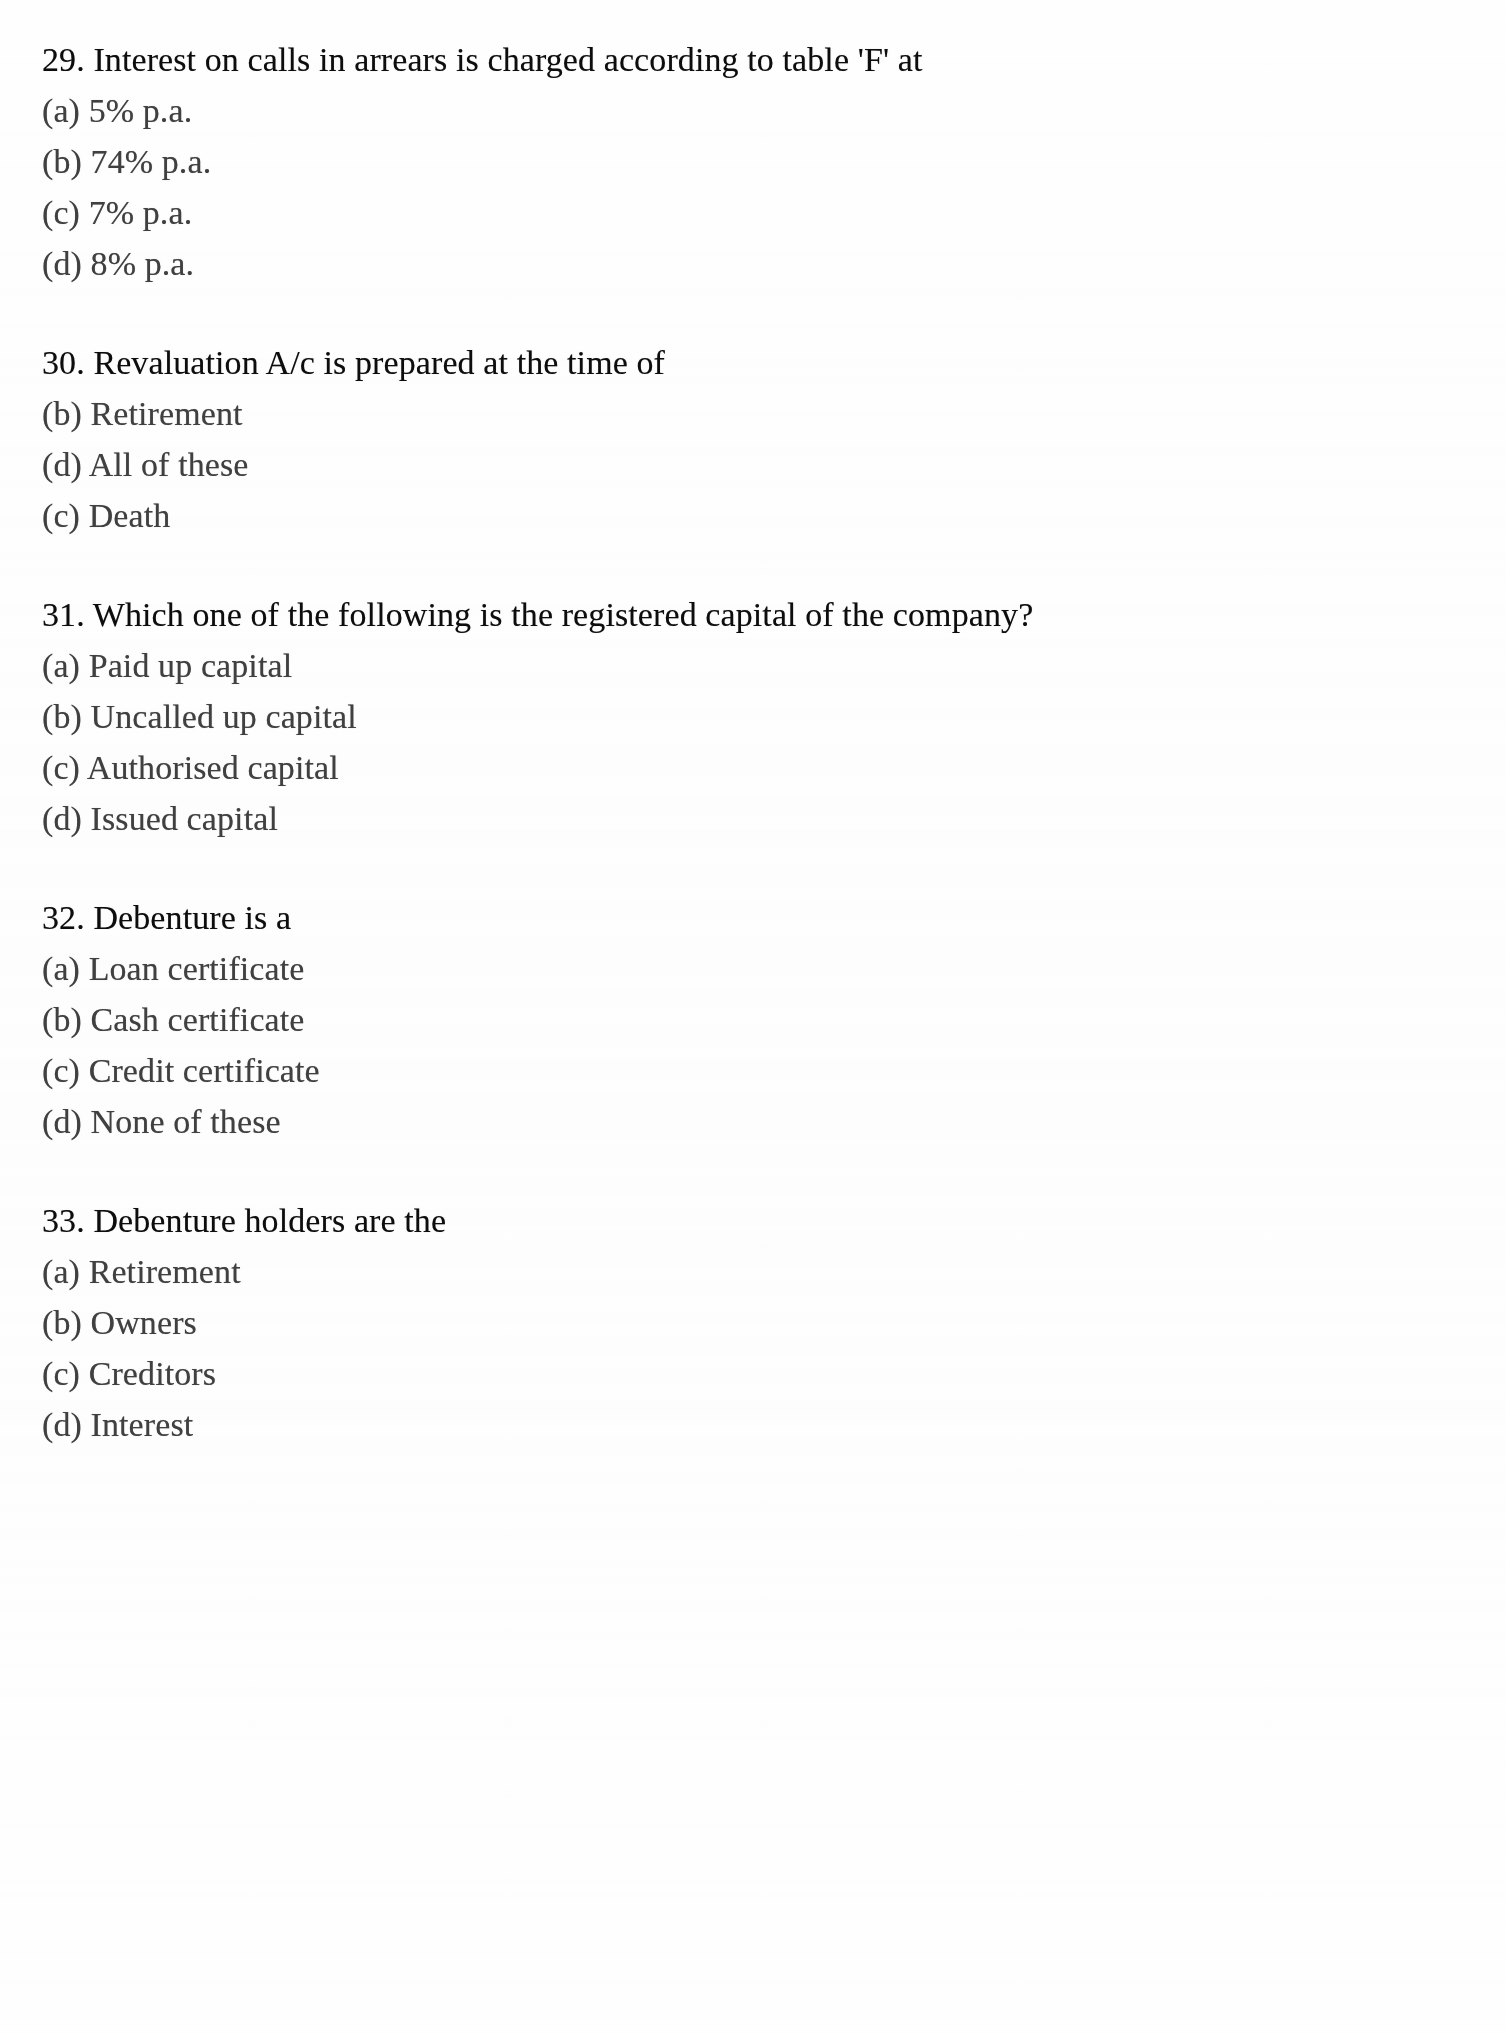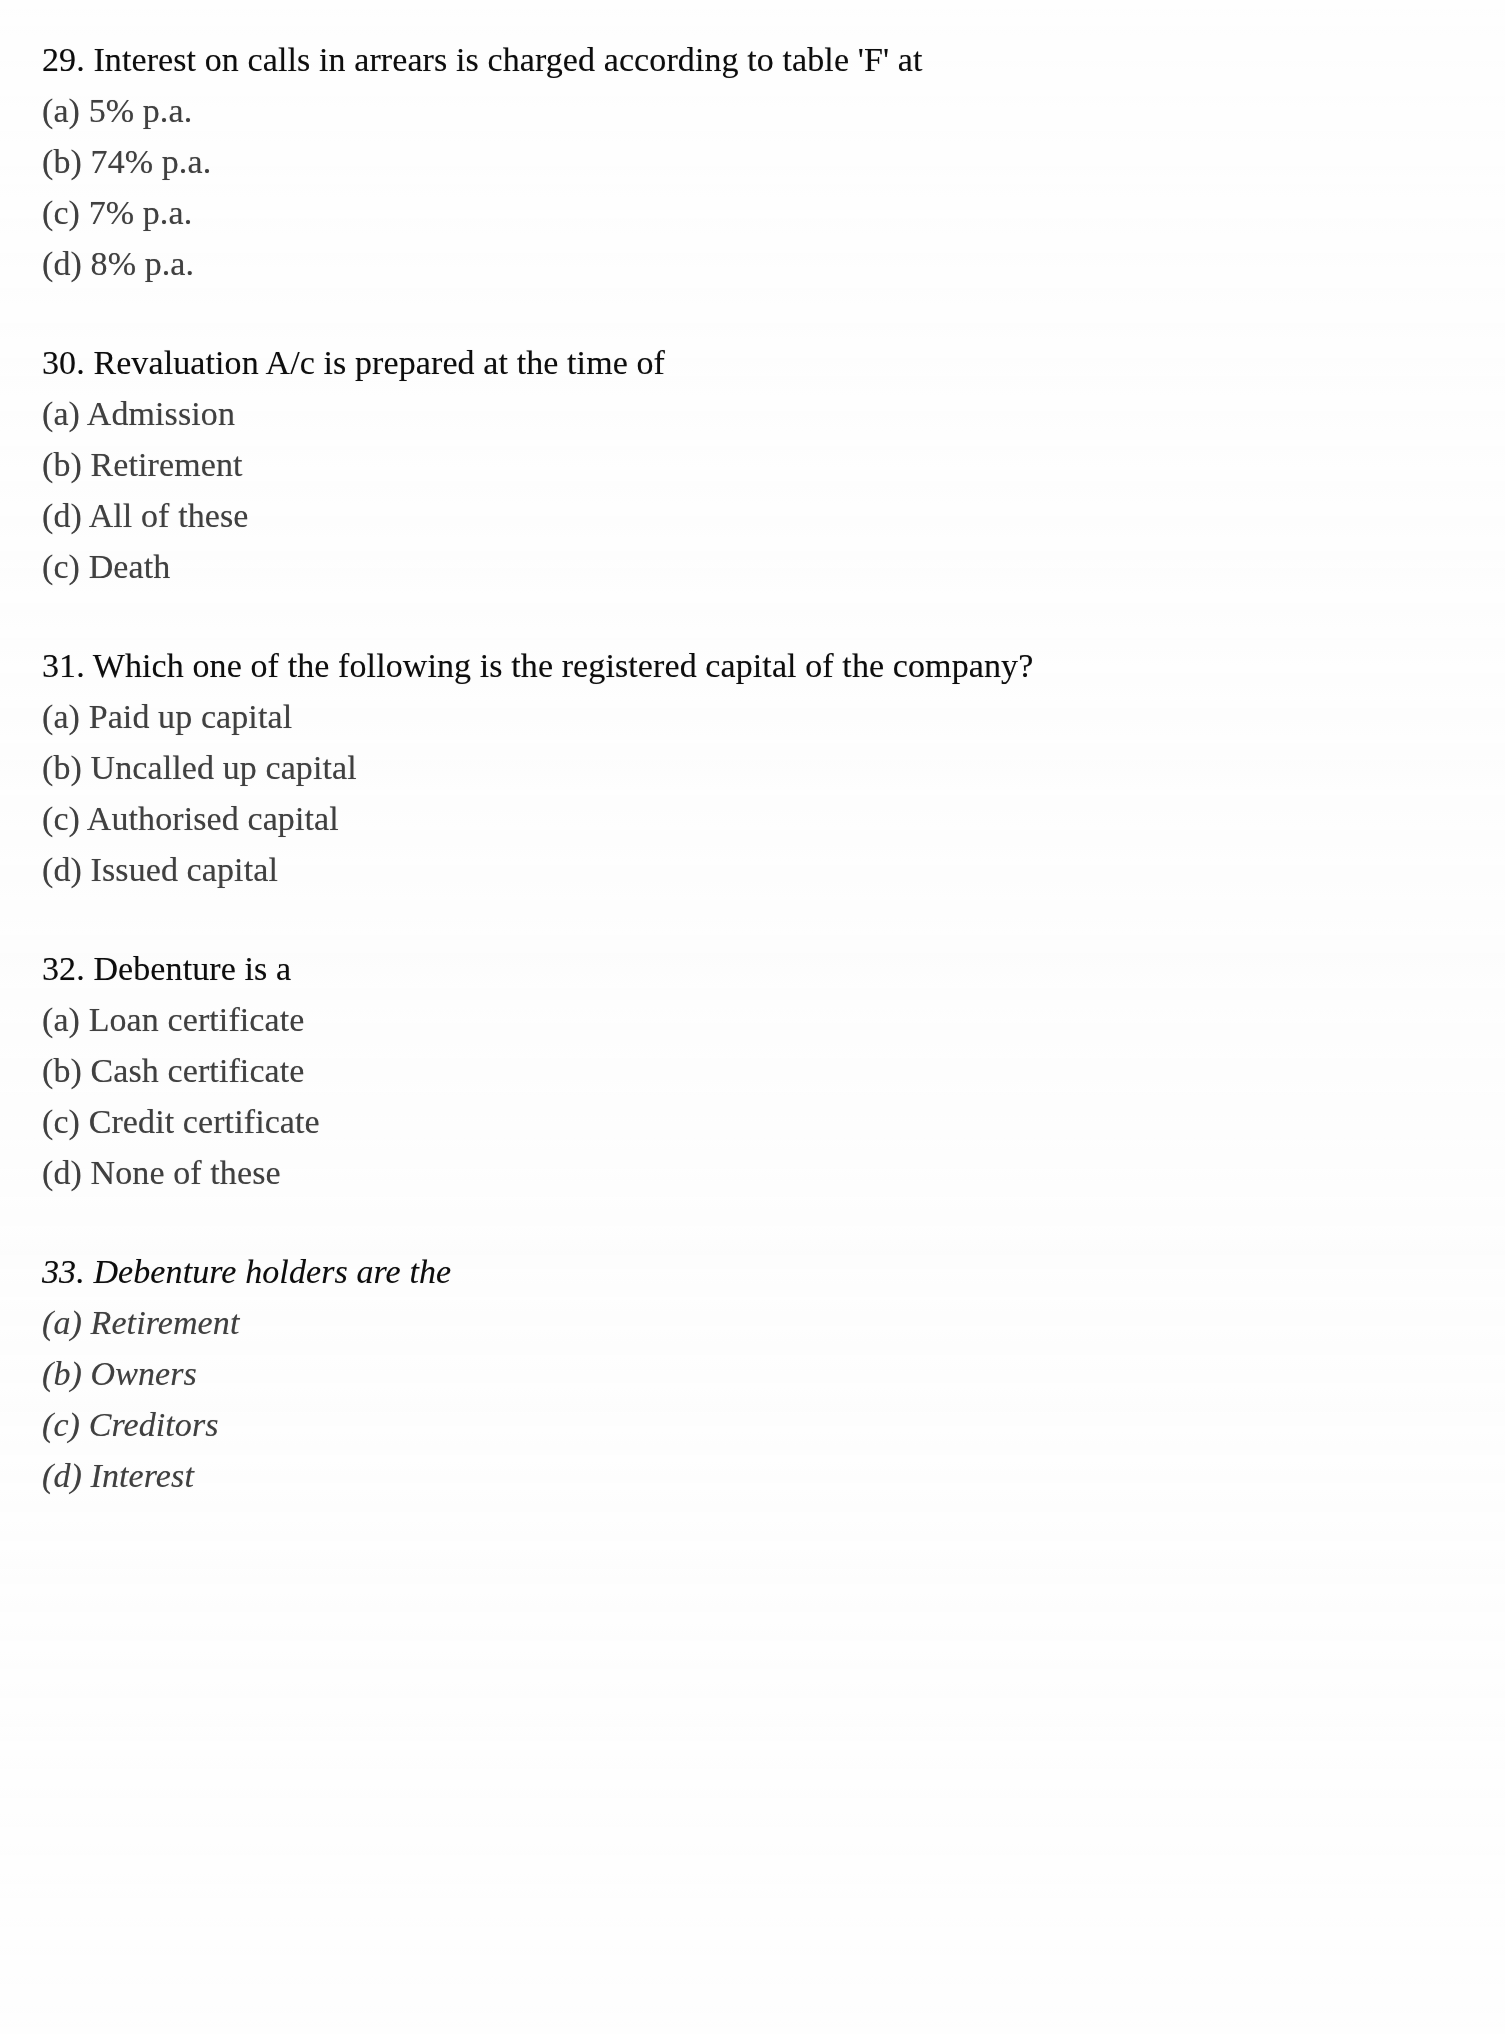--- a/index.html
+++ b/index.html
@@ -32,21 +32,20 @@
     top: 34px;
     right: 40px;
   }
 
   
   .qblock {
     margin: 0 0 48px 0;
   }
   .qblock:last-child {
     margin-bottom: 16px;
-    font-style: italic;
   }
 
   .qtext {
     font-size: 34px;
     line-height: 51px;
     letter-spacing: 0.1px;
     white-space: pre-wrap;
     color: #0d0d0d;
     text-shadow: 0 0 0.7px rgba(90,90,90,0.55);
   }
@@ -80,21 +79,20 @@
     <div class="qblock">
       <div class="qtext">29. Interest on calls in arrears is charged according to table 'F' at</div>
       <div class="option">(a) 5% p.a.</div>
       <div class="option">(b) 74% p.a.</div>
       <div class="option">(c) 7% p.a.</div>
       <div class="option">(d) 8% p.a.</div>
     </div>
 
     <div class="qblock">
       <div class="qtext">30. Revaluation A/c is prepared at the time of</div>
-      <div class="option">(a) Admission</div>
       <div class="option">(b) Retirement</div>
       <div class="option">(d) All of these</div>
       <div class="option">(c) Death</div>
     </div>
 
     <div class="qblock">
       <div class="qtext">31. Which one of the following is the registered capital of the company?</div>
       <div class="option">(a) Paid up capital</div>
       <div class="option">(b) Uncalled up capital</div>
       <div class="option">(c) Authorised capital</div>

